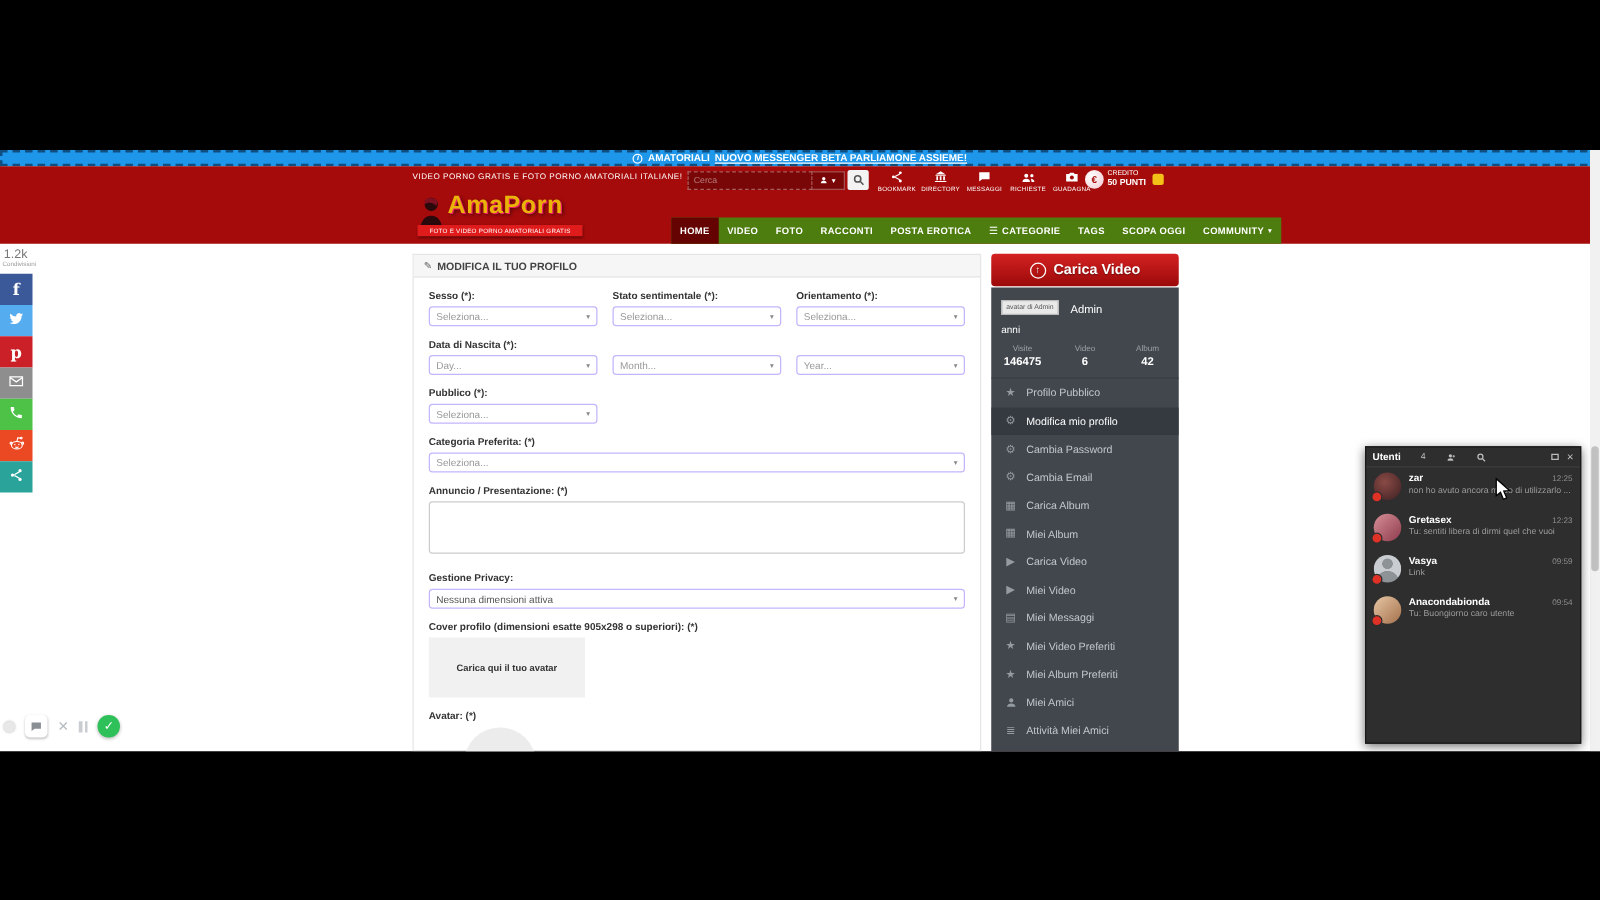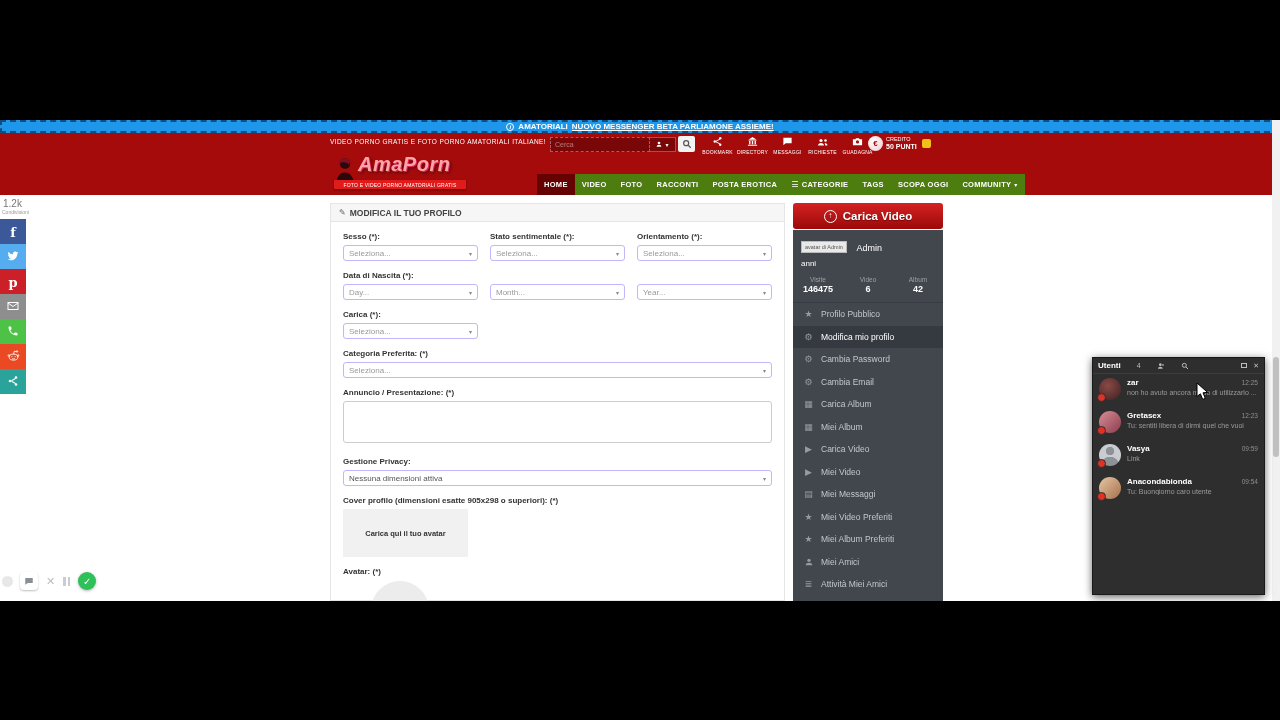--- a/index.html
+++ b/index.html
@@ -25,21 +25,21 @@
 .q-icon{height:13px;display:flex;align-items:center}
 .q-label{font-size:5px;letter-spacing:.2px;margin-top:1px;white-space:nowrap}
 .credit{position:absolute;left:868px;top:3px;display:flex;align-items:center;gap:3px;color:#fff;cursor:pointer}
 .coin{width:15px;height:15px;border-radius:50%;background:radial-gradient(circle at 35% 35%,#fff,#f3c6cf);display:flex;align-items:center;justify-content:center;color:#a50b0b;font-size:8px;font-weight:bold}
 .credit-col{display:flex;flex-direction:column;line-height:1.15}
 .credit-label{font-size:5.5px}
 .credit-value{font-size:7px;font-weight:bold}
 .credit-badge{width:9px;height:9px;background:#f2c017;border-radius:2px;margin-left:2px}
 .logo{position:absolute;left:330px;top:20px;width:140px;height:42px;cursor:pointer}
 .logo-girl{position:absolute;left:0;top:2px}
-.logo-text{position:absolute;left:28px;top:0;font-size:20px;font-weight:bold;font-style:italic;color:#fca5a5;text-shadow:1px 1px 0 #e91e63,2px 2px 3px rgba(0,0,0,.5);letter-spacing:.5px;white-space:nowrap}
+.logo-text{position:absolute;left:28px;top:0;font-size:20px;font-weight:bold;color:#eab308;text-shadow:1px 1px 0 #e91e63,2px 2px 3px rgba(0,0,0,.5);letter-spacing:.5px;white-space:nowrap}
 .logo-ribbon{position:absolute;left:4px;top:27px;width:132px;height:9px;background:#e01b1b;color:#fff;font-size:5px;display:flex;align-items:center;justify-content:center;letter-spacing:.2px;box-shadow:0 1px 2px rgba(0,0,0,.4);white-space:nowrap}
 .main-nav{position:absolute;left:537px;top:41px;height:21px;display:flex;background:#4d7c0f}
 .nav-item{display:flex;align-items:center;gap:3px;padding:0 7px;color:#fff;font-size:7.5px;font-weight:bold;letter-spacing:.3px;cursor:pointer;white-space:nowrap}
 .nav-item.active{background:#650303}
 .nav-icon{font-size:8px}
 .nav-caret{font-size:6px}
 
 
 .share-strip{position:absolute;left:0;top:78px;width:26px;z-index:30}
 .share-count{color:#777;font-size:10px;font-weight:normal;padding-left:3px}
@@ -359,21 +359,21 @@
         <div class="select w135">
           <span>Month...</span>
             <span class="select-caret">▾</span>
         </div>
         <div class="select w135">
           <span>Year...</span>
             <span class="select-caret">▾</span>
         </div>
       </div>
 
-      <div class="f-label">Carica (*):</div>
+      <div class="f-label">Pubblico (*):</div>
       <div class="select w135">
         <span>Seleziona...</span>
           <span class="select-caret">▾</span>
       </div>
 
       <div class="f-label">Categoria Preferita: (*)</div>
       <div class="select">
         <span>Seleziona...</span>
           <span class="select-caret">▾</span>
       </div>

